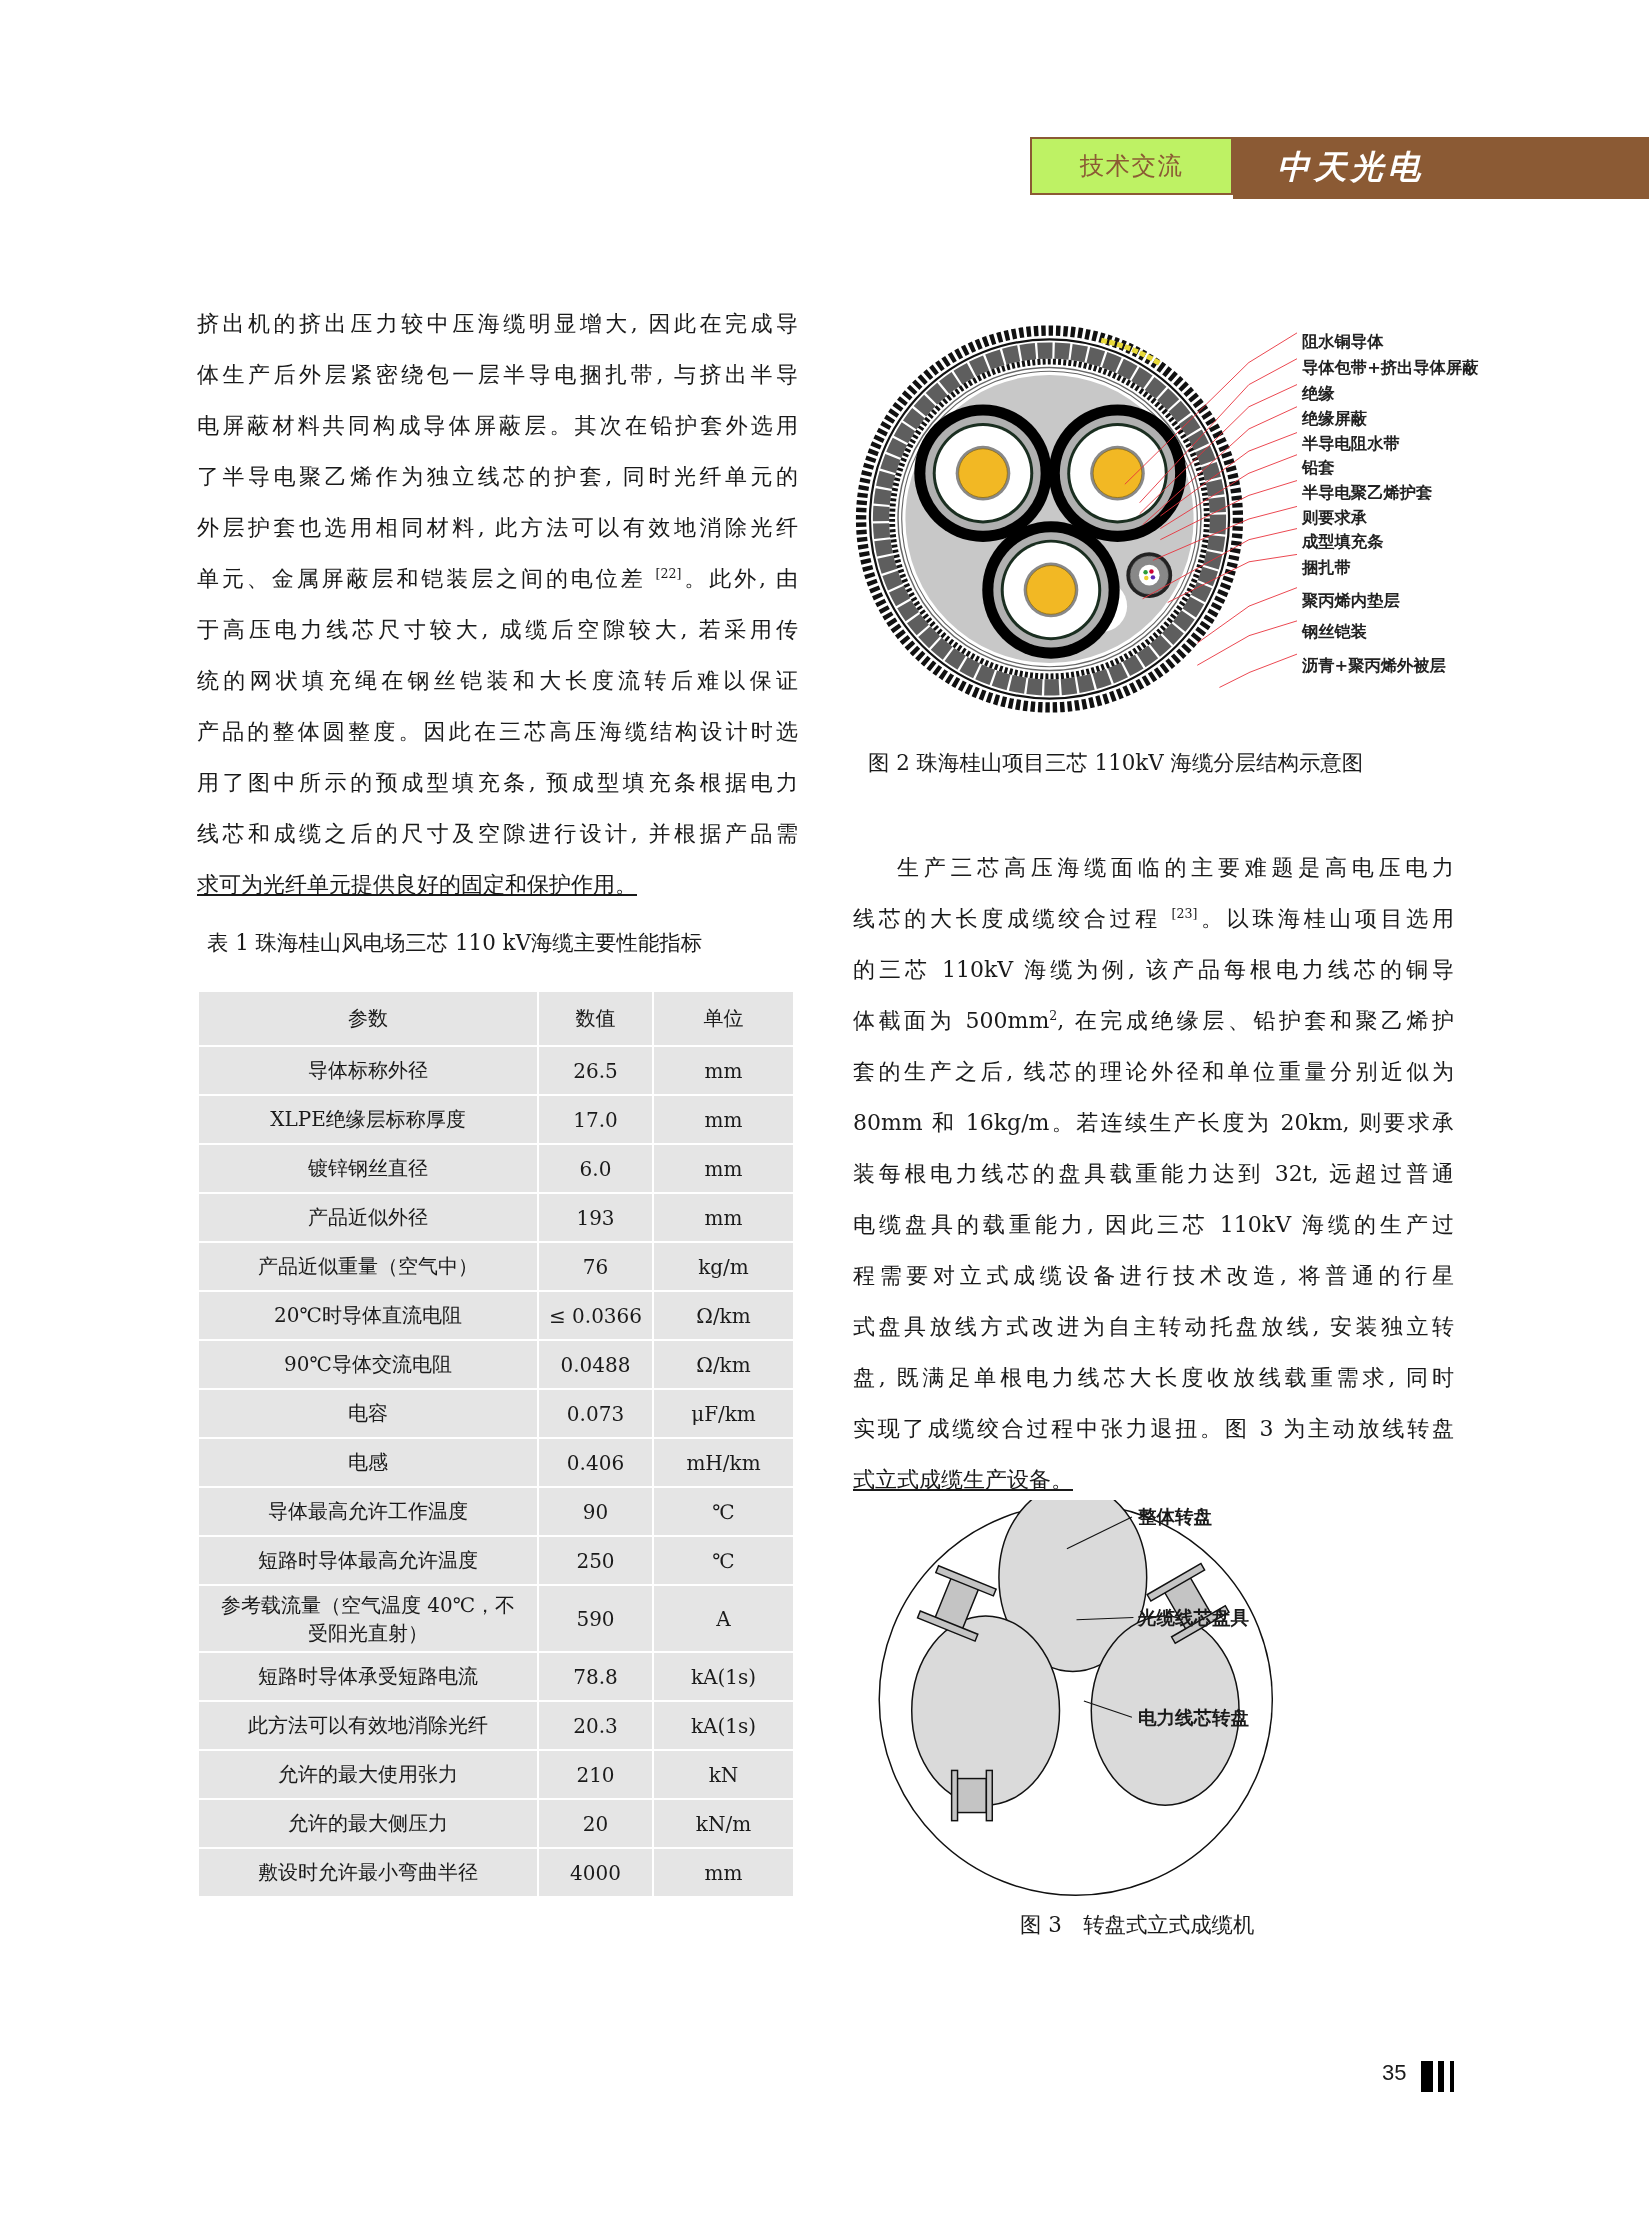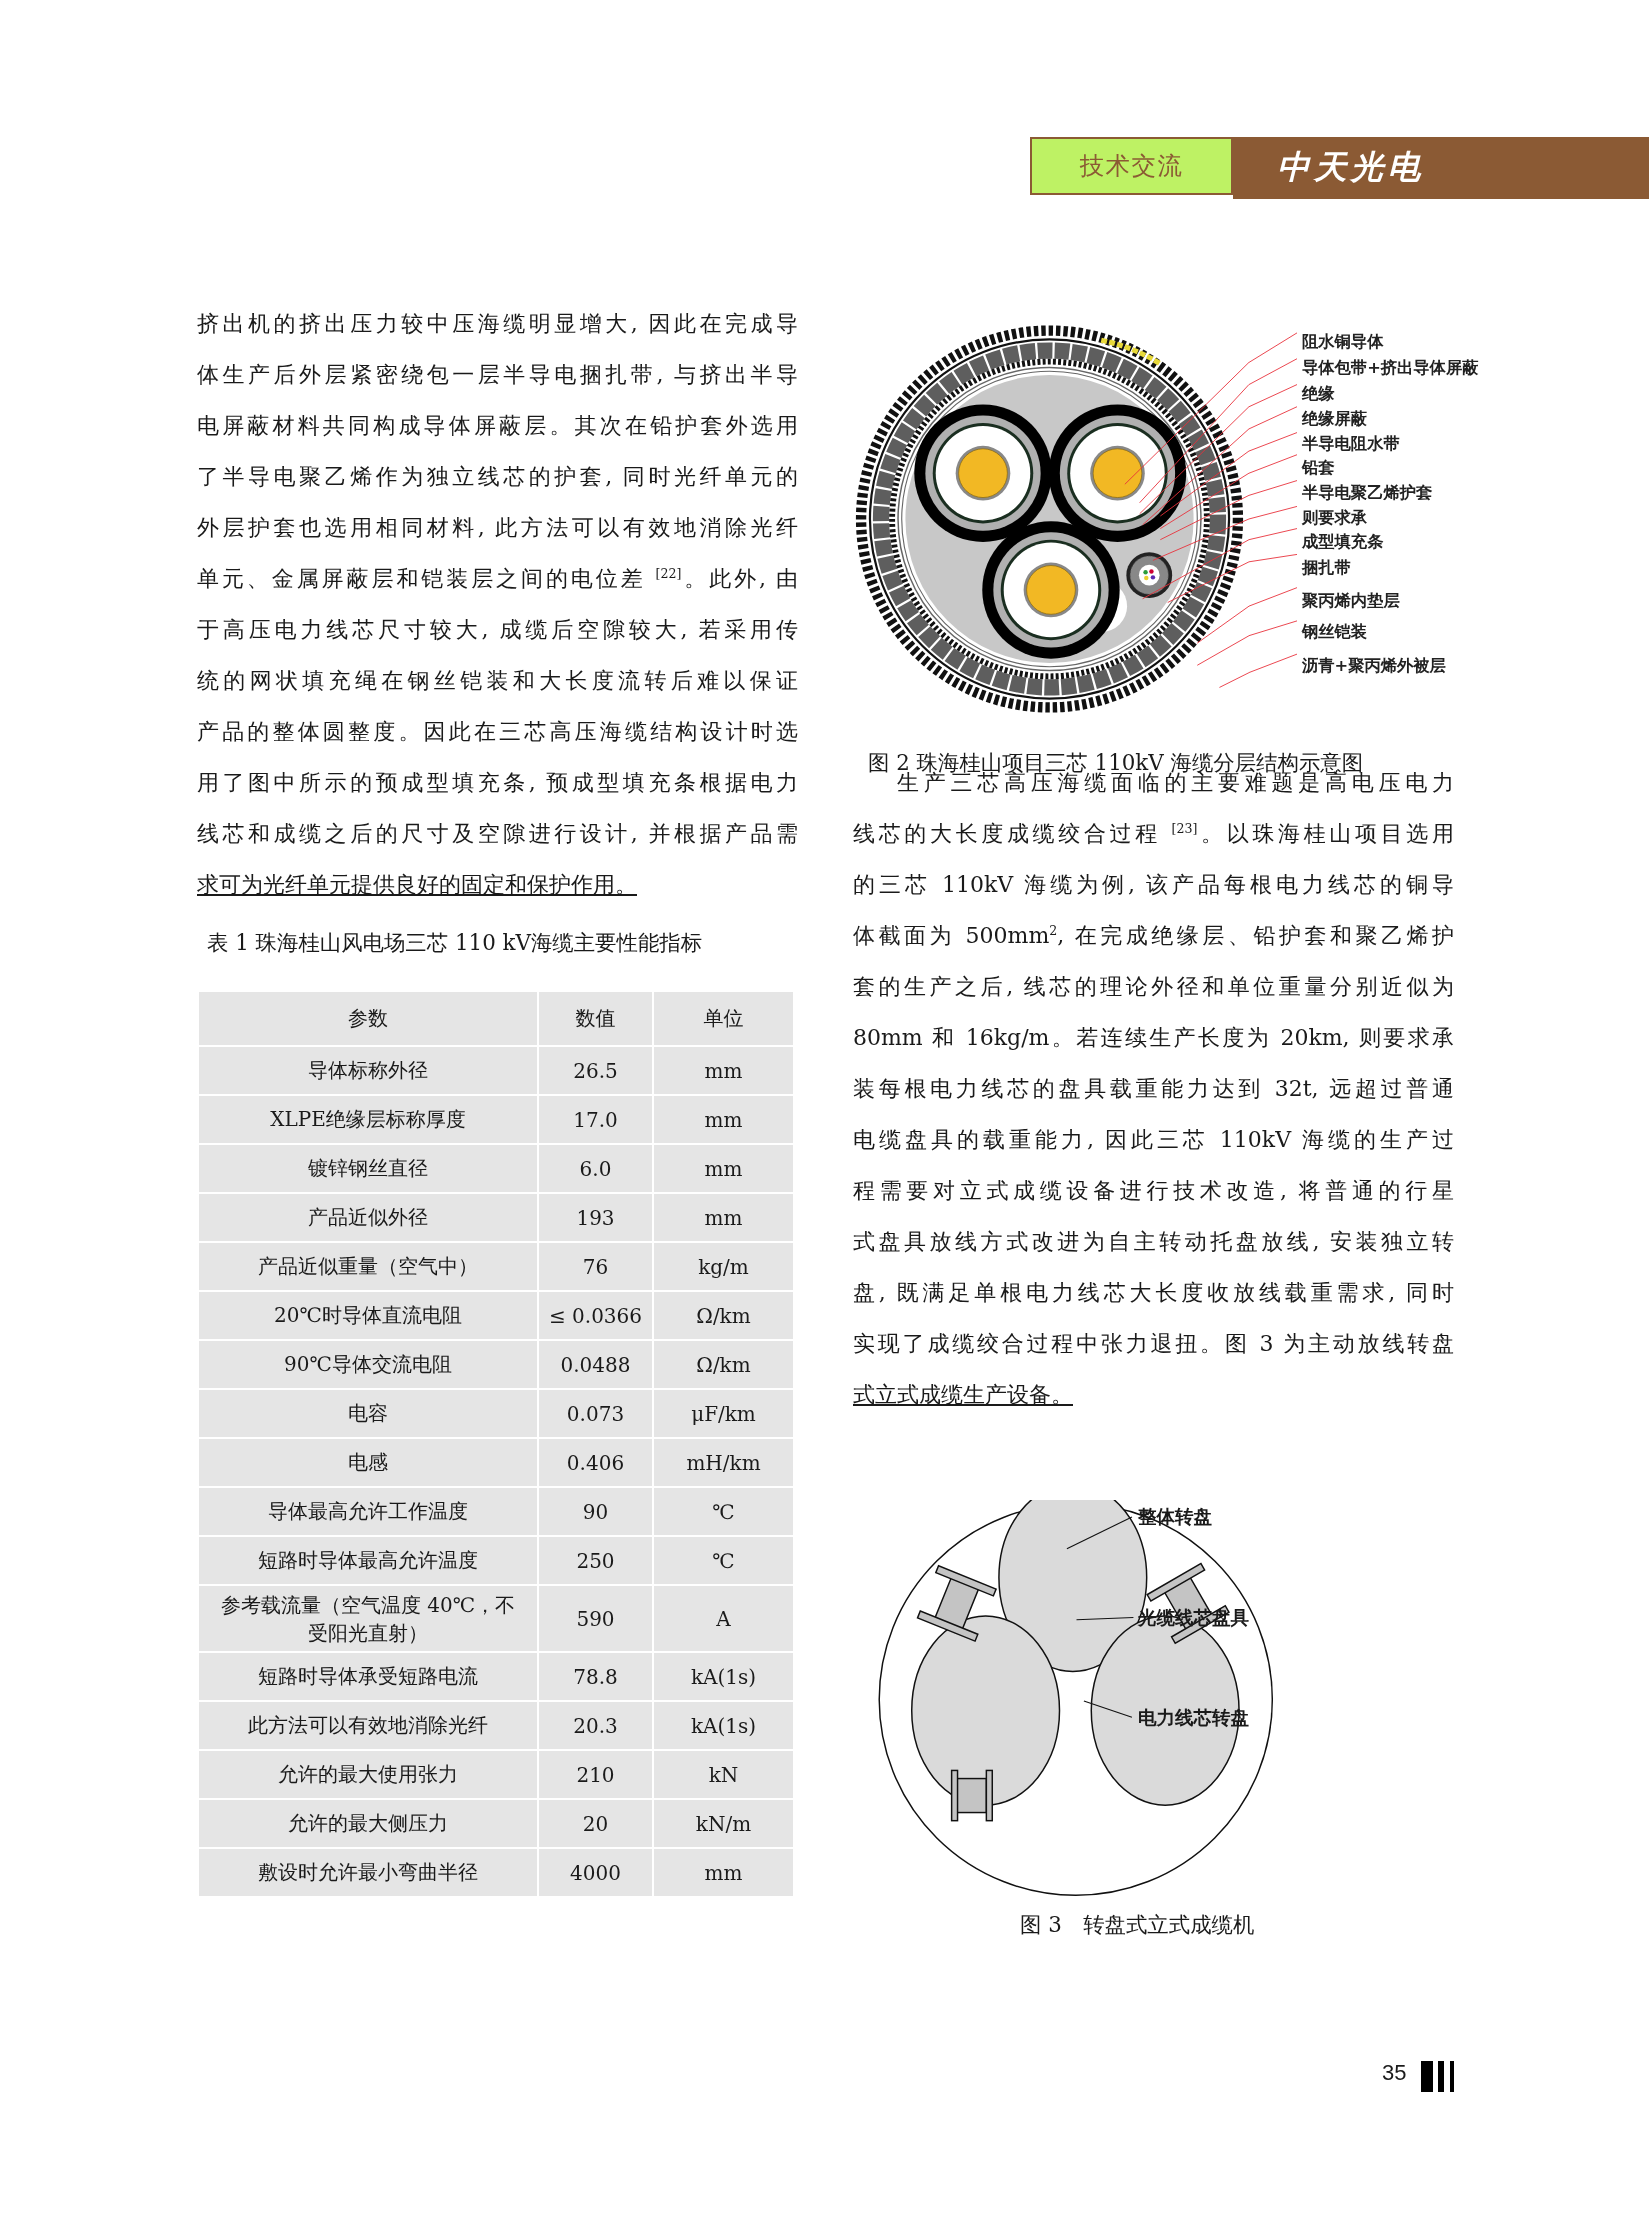--- a/index.html
+++ b/index.html
@@ -16,21 +16,21 @@
              color:#ffffff; font-size:32.5px; font-weight:bold; letter-spacing:4.4px; font-style:italic;
              font-family:"DejaVu Serif",serif; }
 
   .para { position:absolute; font-size:22px; line-height:51px; text-align:justify;
           font-family:"DejaVu Serif","Liberation Serif",serif; }
   .para .ln { display:block; white-space:nowrap; text-align-last:justify; }
   .para .ln.last { text-align-last:left;text-decoration:underline; }
   sup { font-size:12.6px; vertical-align:super; line-height:0; }
 
   #left-para { left:197px; top:298px; width:601px; }
-  #right-para { left:853px; top:757px; width:601px; }
+  #right-para { left:853px; top:842px; width:601px; }
 
   .caption { position:absolute; font-size:21.4px; white-space:nowrap; }
   #table-caption { left:207px; top:928px; }
   #fig2-caption { left:868px; top:748px; }
   #fig3-caption { left:1020px; top:1910px; }
 
   
   #spec-table { position:absolute; left:197px; top:990px; width:598px; border-collapse:collapse;
                 background:#e5e5e5; font-size:20px; }
   #spec-table td, #spec-table th { border:2.2px solid #ffffff; text-align:center; font-weight:normal;

